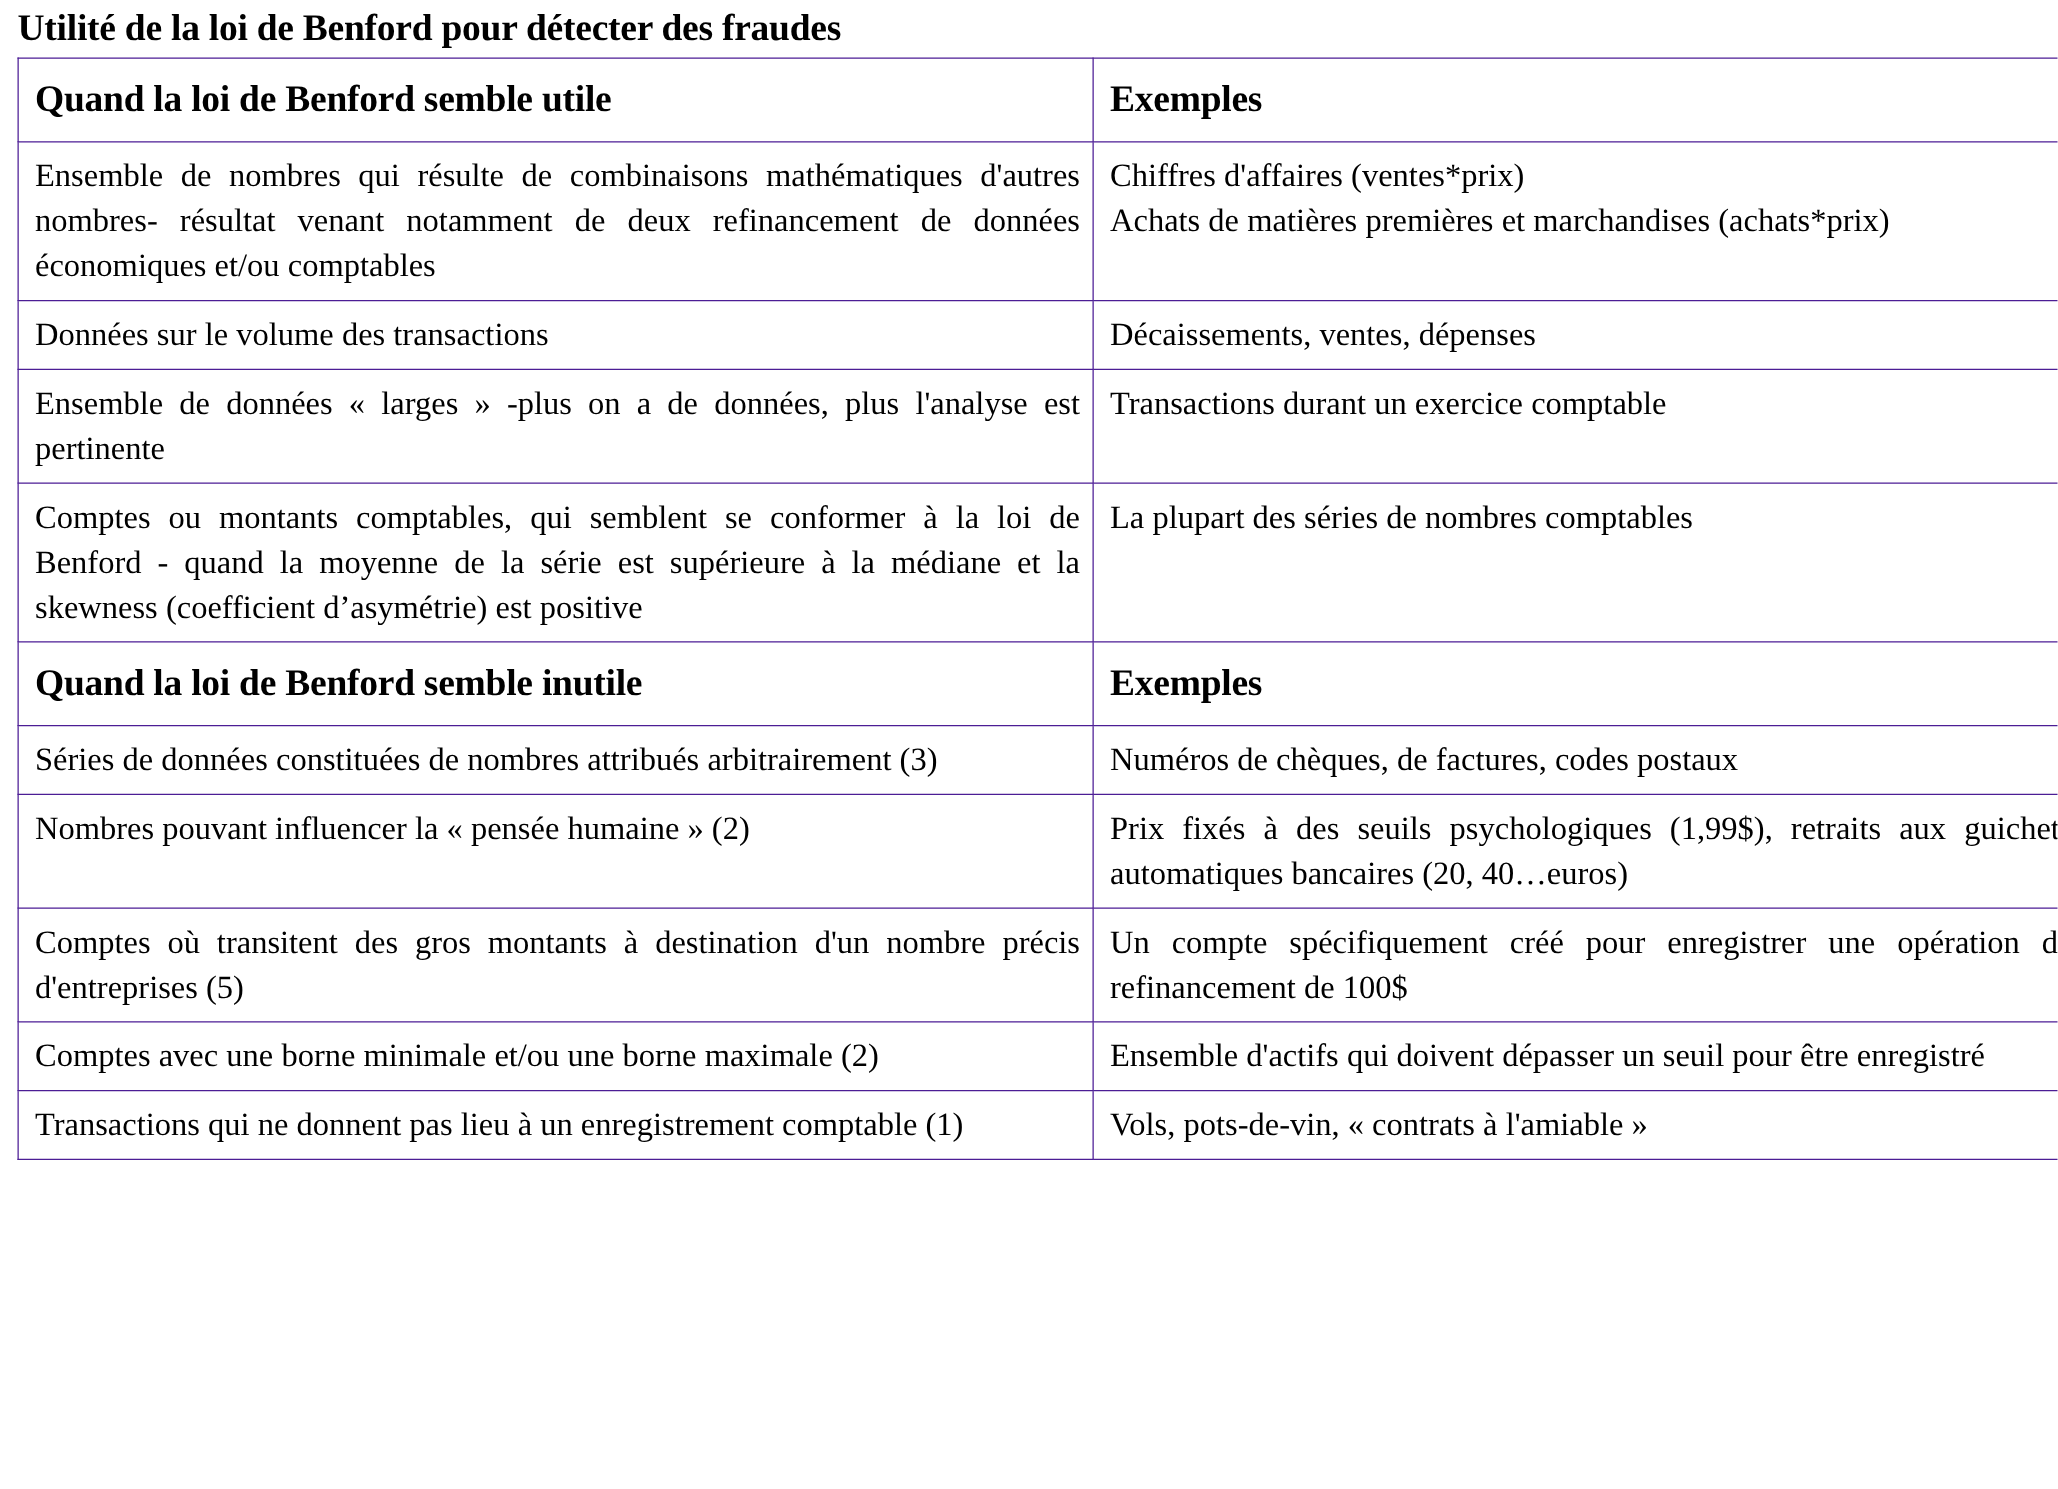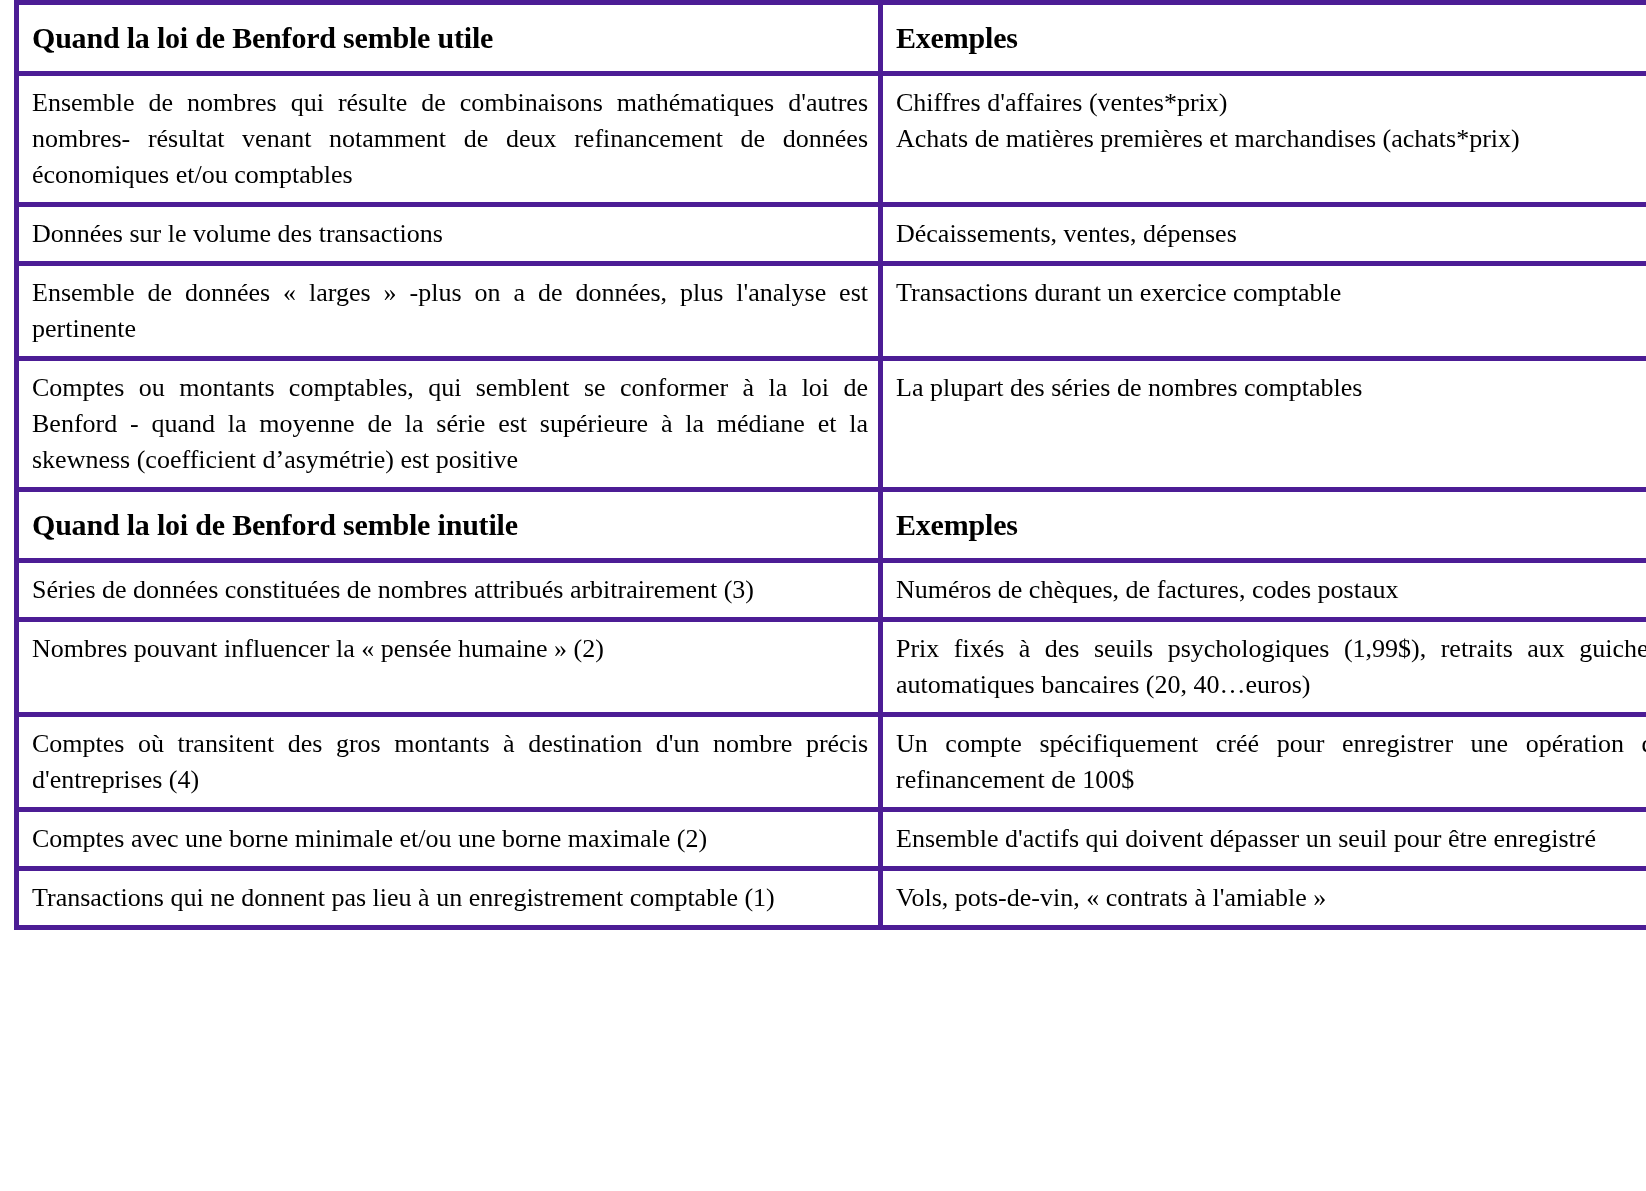--- a/index.html
+++ b/index.html
@@ -32,21 +32,21 @@
     white-space: nowrap;
   }
   table.benford {
     border-collapse: collapse;
     table-layout: fixed;
     width: 1606px;
     margin-left: 14px;
     border: 1px solid #9b9b9b;
   }
   table.benford td {
-    border: 5px solid #4c1d95;
+    border: 1px solid #4c1d95;
     vertical-align: top;
     padding: 9px 10px 9px 13px;
     font-size: 26px;
     line-height: 36px;
     text-align: justify;
     text-justify: inter-word;
     hyphens: none;
   }
   td.col-left  { width: 836px; }
   td.col-right { width: 770px; }
@@ -77,20 +77,21 @@
     line-height: 30px;
     display: inline-block;
     padding-right: 2px;
   }
 </style>
 </head>
 <body>
 
 <div class="page">
 
+  <h1 class="doc-title">Utilité de la loi de Benford pour détecter des fraudes</h1>
 
   <table class="benford">
     <tbody>
 
       <tr class="section-header">
         <td class="col-left">Quand la loi de Benford semble utile</td>
         <td class="col-right">Exemples</td>
       </tr>
 
       <tr>
@@ -133,21 +134,21 @@
           <span class="blk">Numéros de chèques, de factures, codes postaux</span>
         </td>
       </tr>
 
       <tr>
         <td class="col-left">Nombres pouvant influencer la « pensée humaine » (2)</td>
         <td class="col-right">Prix fixés à des seuils psychologiques (1,99$), retraits aux guichets automatiques bancaires (20, 40…euros)</td>
       </tr>
 
       <tr>
-        <td class="col-left">Comptes où transitent des gros montants à destination d'un nombre précis d'entreprises (4)</td>
+        <td class="col-left">Comptes où transitent des gros montants à destination d'un nombre précis d'entreprises (5)</td>
         <td class="col-right">Un compte spécifiquement créé pour enregistrer une opération de refinancement de 100$</td>
       </tr>
 
       <tr>
         <td class="col-left">Comptes avec une borne minimale et/ou une borne maximale (2)</td>
         <td class="col-right">Ensemble d'actifs qui doivent dépasser un seuil pour être enregistré</td>
       </tr>
 
       <tr>
         <td class="col-left">Transactions qui ne donnent pas lieu à un enregistrement comptable (1)</td>

